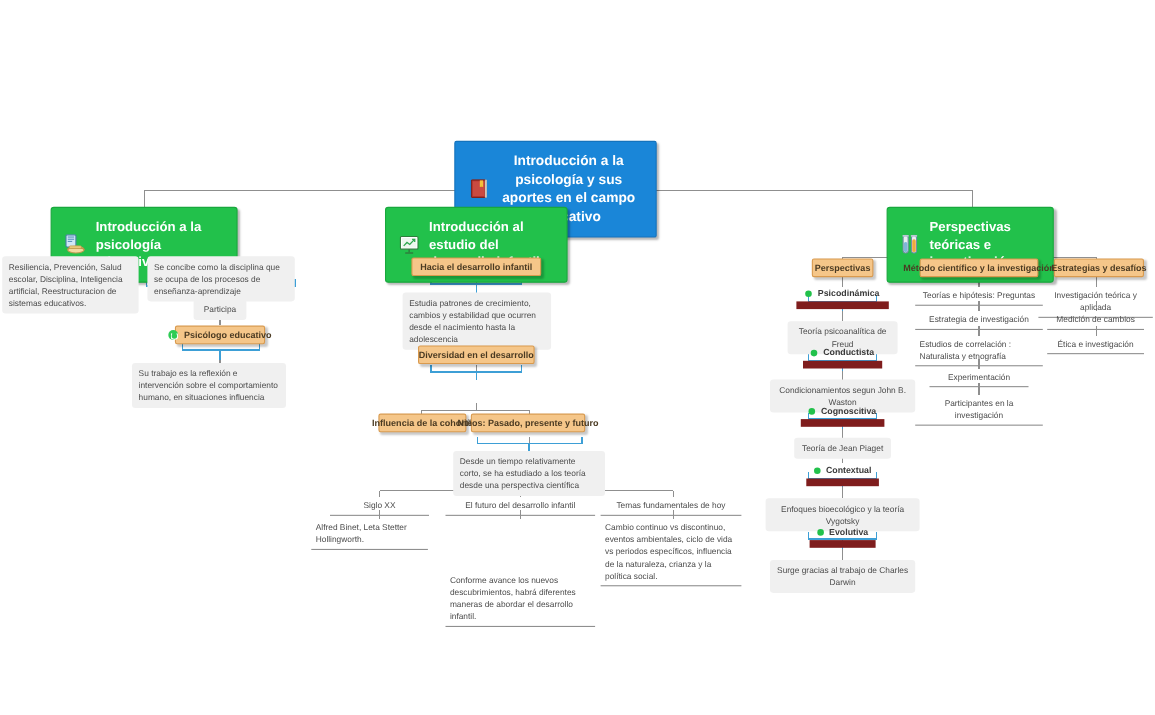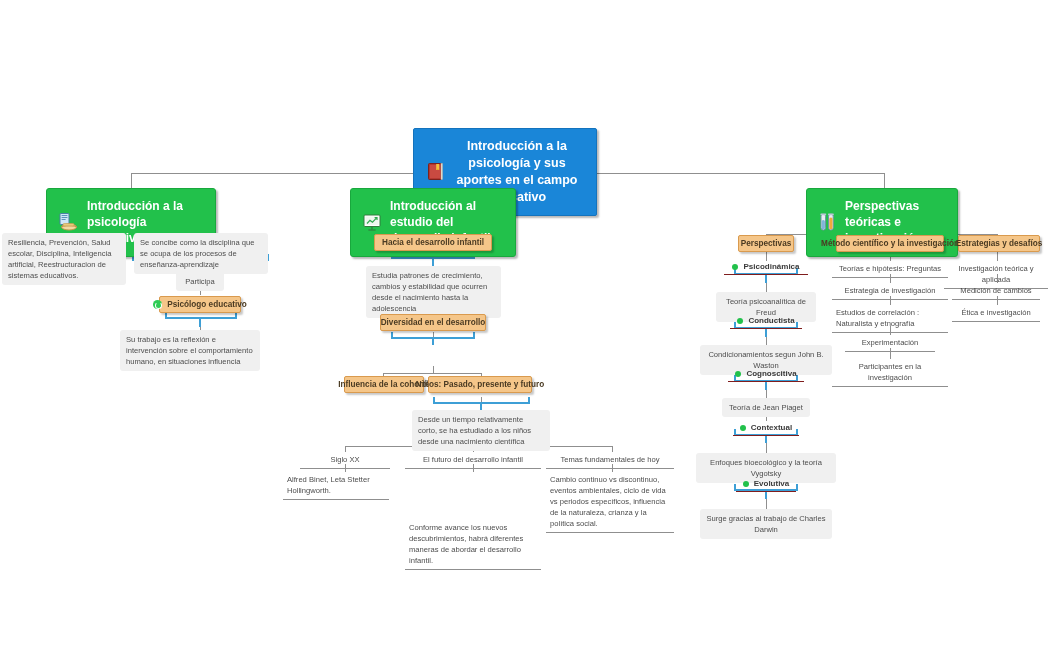--- a/index.html
+++ b/index.html
@@ -75,21 +75,21 @@
     padding:2px 4px 3px 4px;
     border-bottom:1px solid #8f8f8f;
     text-align:center;
   }
   .under.left{text-align:left;}
 
   
   .bullet{
     display:flex;align-items:center;justify-content:center;gap:5px;
     font-size:8px;font-weight:bold;color:#3a3a3a;
-    border-bottom:1px solid #7f1d1d;
+    border-bottom:7px solid #7f1d1d;
     padding:2px 4px 3px 4px;
   }
   .dot{width:6px;height:6px;border-radius:50%;background:#22c14b;display:inline-block;flex:none;}
 
   
   .ico{flex:none;display:block;}
 
   
   .person-ico{width:9px;height:9px;border-radius:50%;background:#2ecc55;flex:none;
     display:inline-block;position:relative;}
@@ -250,21 +250,21 @@
 
   <div class="node grey" style="left:366px;top:266px;width:135px;">Estudia patrones de crecimiento, cambios y estabilidad que ocurren desde el nacimiento hasta la adolescencia</div>
 
   <div class="node orange" style="left:380px;top:314px;width:106px;">Diversidad en el desarrollo</div>
 
 
   <div class="node orange" style="left:344px;top:376px;width:80px;">Influencia de la cohorte</div>
 
   <div class="node orange" style="left:428px;top:376px;width:104px;">Niños: Pasado, presente y futuro</div>
 
-  <div class="node grey" style="left:412px;top:410px;width:138px;">Desde un tiempo relativamente corto, se ha estudiado a los niños desde una nacimiento científica</div>
+  <div class="node grey" style="left:412px;top:410px;width:138px;">Desde un tiempo relativamente corto, se ha estudiado a los teoría desde una perspectiva científica</div>
 
   <div class="node under" style="left:300px;top:452px;width:90px;">Siglo XX</div>
   <div class="node under left" style="left:283px;top:472px;width:106px;">Alfred Binet, Leta Stetter Hollingworth.</div>
 
   <div class="node under" style="left:405px;top:452px;width:136px;">El futuro del desarrollo infantil</div>
   <div class="node under left" style="left:405px;top:472px;width:136px;margin-top:48px;">Conforme avance los nuevos descubrimientos, habrá diferentes maneras de abordar el desarrollo infantil.</div>
 
   <div class="node under" style="left:546px;top:452px;width:128px;">Temas fundamentales de hoy</div>
   <div class="node under left" style="left:546px;top:472px;width:128px;">Cambio continuo vs discontinuo, eventos ambientales, ciclo de vida vs periodos específicos, influencia de la naturaleza, crianza y la política social.</div>
 

